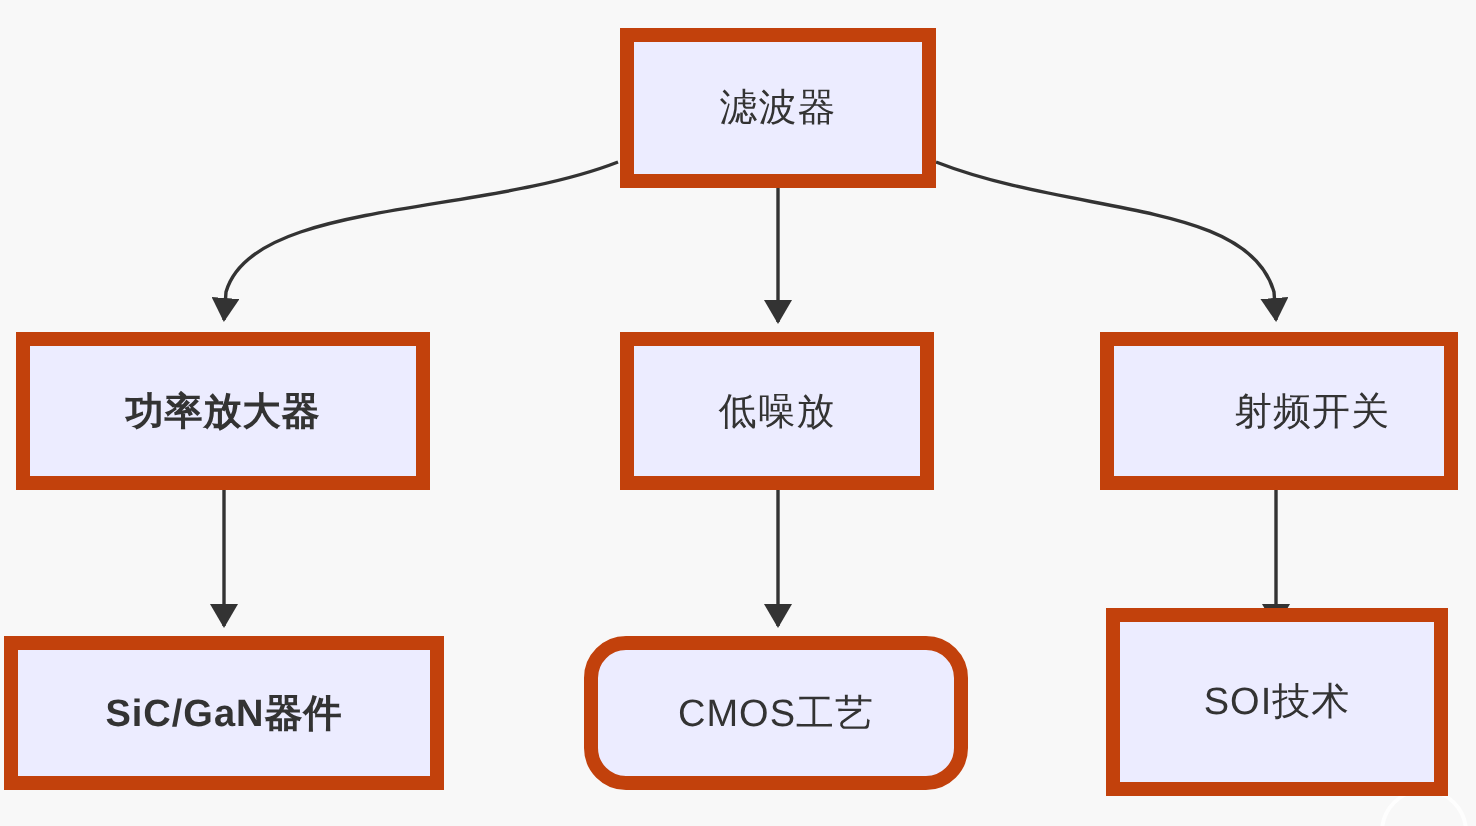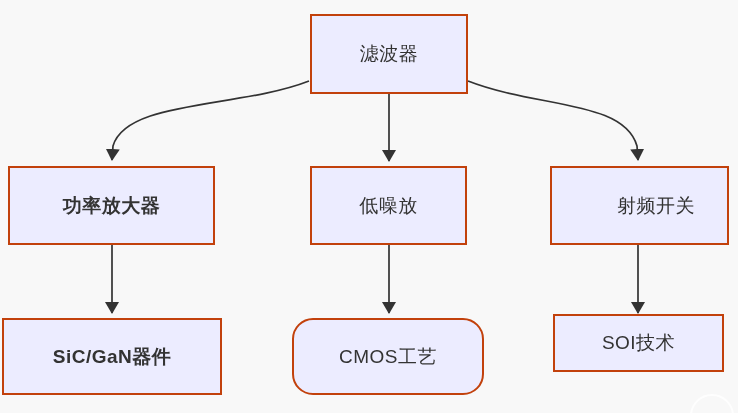--- a/index.html
+++ b/index.html
@@ -22,37 +22,37 @@
     position: absolute;
     left: 0;
     top: 0;
     width: 738px;
     height: 413px;
   }
   .node {
     position: absolute;
     box-sizing: border-box;
     background: #ECECFF;
-    border: 2px solid #c2410c;
+    border: 7px solid #c2410c;
     display: flex;
     align-items: center;
     justify-content: center;
     color: #333333;
     font-size: 19px;
     letter-spacing: 0.5px;
     white-space: nowrap;
   }
   
   .node-filter    { left: 310px; top: 14px;  width: 158px; height: 80px; }
   .node-pa        { left: 8px;   top: 166px; width: 207px; height: 79px; font-weight: bold; }
   .node-lna       { left: 310px; top: 166px; width: 157px; height: 79px; }
   .node-rf-switch { left: 550px; top: 166px; width: 179px; height: 79px; padding-left: 33px; }
   .node-sic-gan   { left: 2px;   top: 318px; width: 220px; height: 77px; font-weight: bold; }
   .node-cmos      { left: 292px; top: 318px; width: 192px; height: 77px; border-radius: 21px; }
-  .node-soi       { left: 553px; top: 314px; width: 171px; height: 58px; justify-content: center; }
+  .node-soi       { left: 553px; top: 304px; width: 171px; height: 94px; justify-content: center; }
 </style>
 </head>
 <body>
 
 <div class="canvas">
 
   <svg class="edges-layer" width="738" height="413" viewBox="0 0 738 413" xmlns="http://www.w3.org/2000/svg">
     <defs>
       <marker id="arrowhead" viewBox="0 0 12 14" refX="11" refY="7" markerWidth="12" markerHeight="14" markerUnits="userSpaceOnUse" orient="auto">
         <path d="M0,0 L12,7 L0,14 z" fill="#333333"></path>

